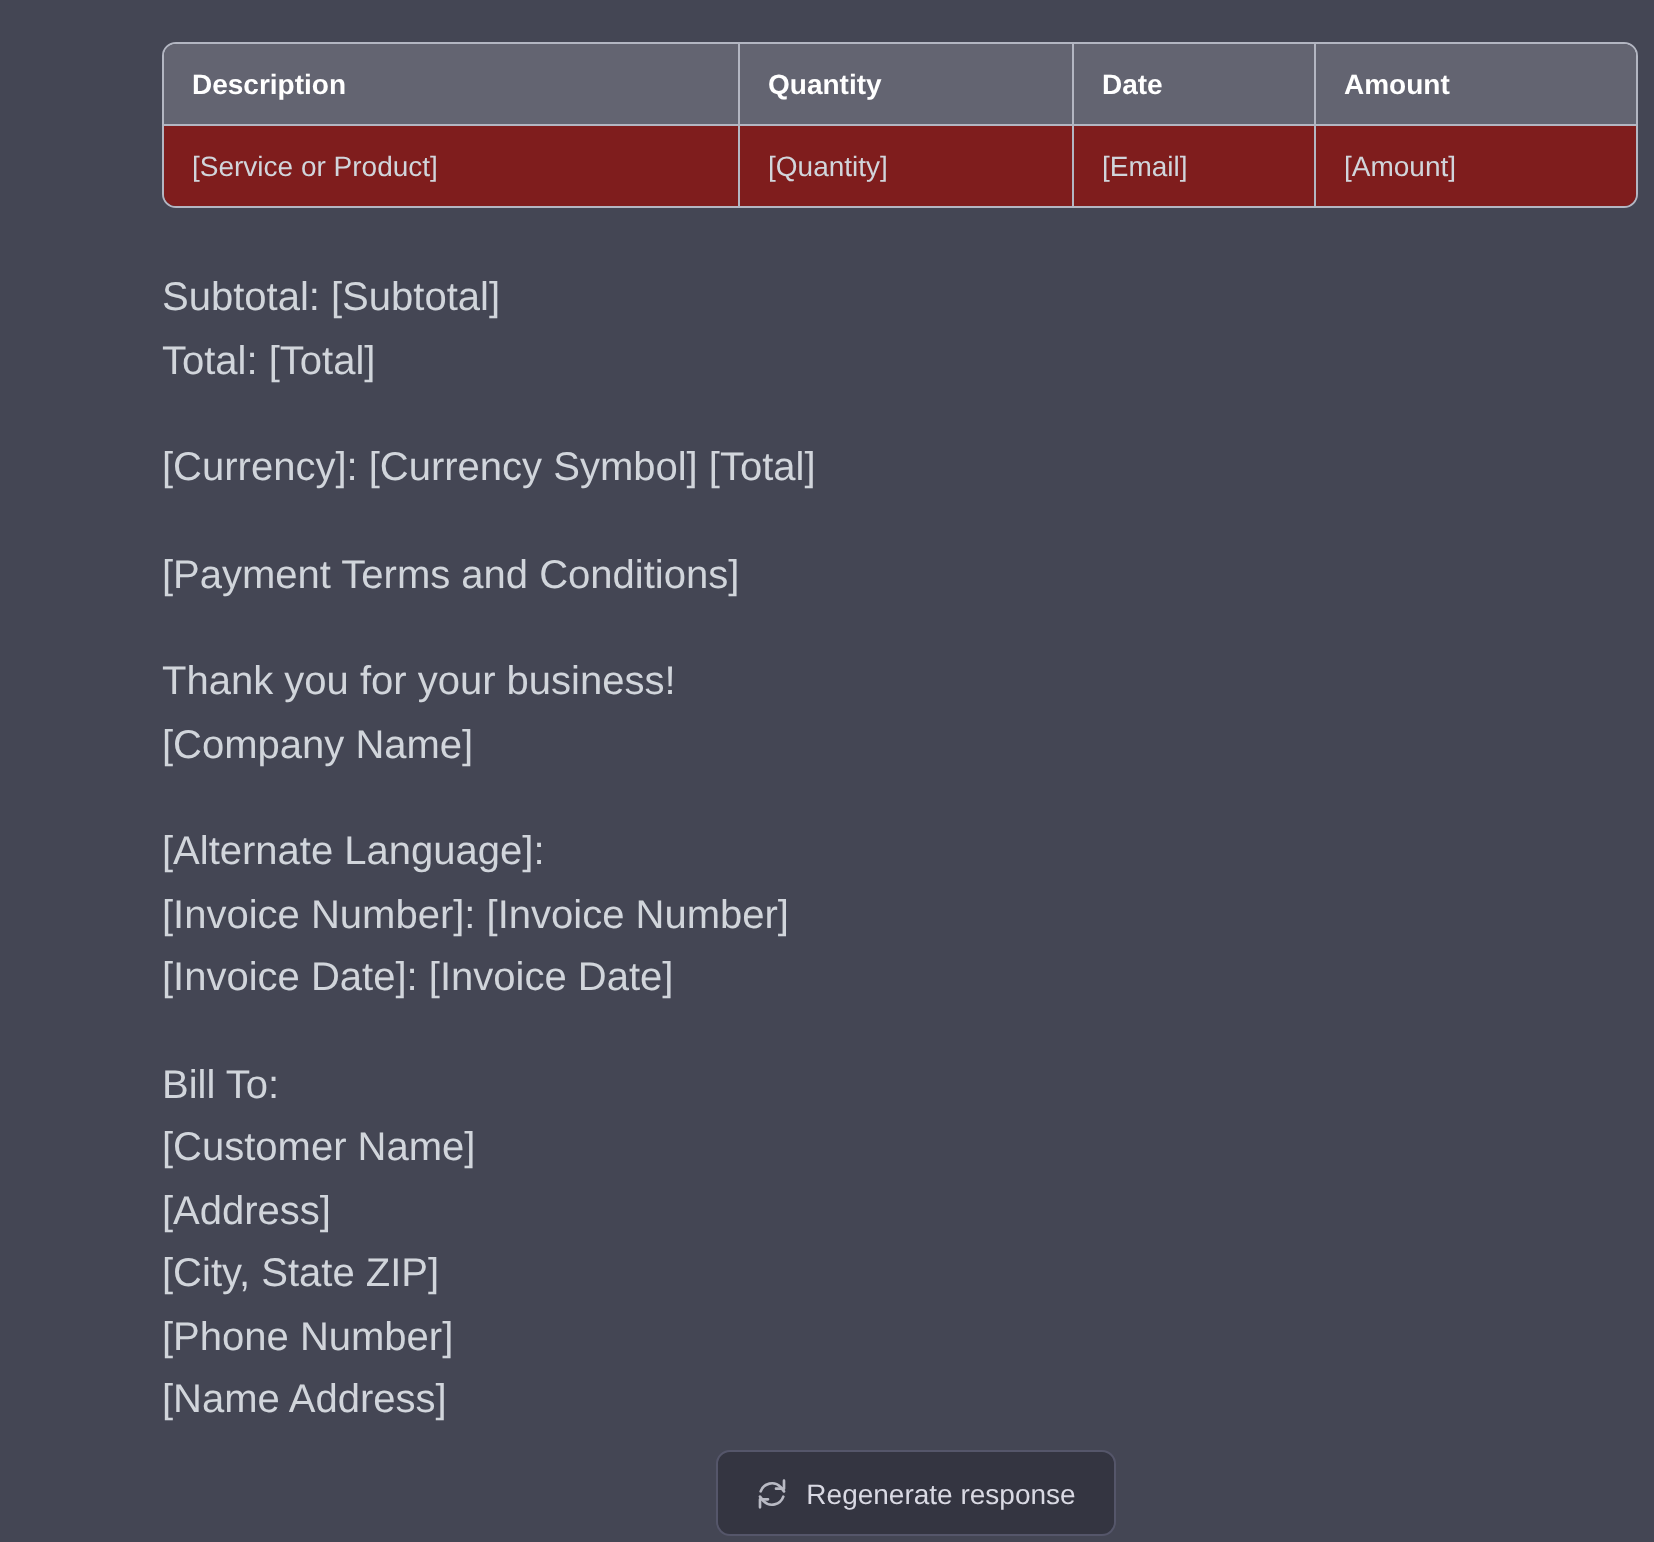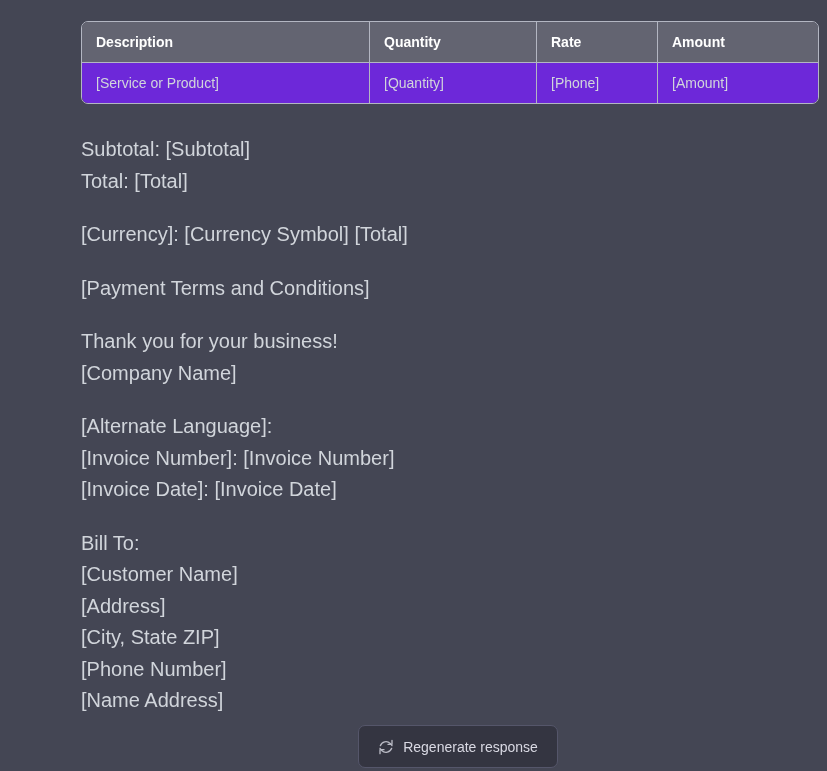--- a/index.html
+++ b/index.html
@@ -54,21 +54,21 @@
     border-left: none;
   }
   table.invoice-table thead th {
     background: #636471;
     color: #ffffff;
     font-weight: bold;
     height: 18px;
     border-bottom: 1px solid #b3b6c2;
   }
   table.invoice-table tbody td {
-    background: #6d28d9;
+    background: #7f1d1d;
     color: #d1d5db;
     font-weight: normal;
   }
   col.c-desc { width: 287px; }
   col.c-qty  { width: 167px; }
   col.c-rate { width: 121px; }
   col.c-amt  { width: 161px; }
 
   
   .body-text {
@@ -137,29 +137,29 @@
       <colgroup>
         <col class="c-desc">
         <col class="c-qty">
         <col class="c-rate">
         <col class="c-amt">
       </colgroup>
       <thead>
         <tr>
           <th>Description</th>
           <th>Quantity</th>
-          <th>Rate</th>
+          <th>Date</th>
           <th>Amount</th>
         </tr>
       </thead>
       <tbody>
         <tr>
           <td>[Service or Product]</td>
           <td>[Quantity]</td>
-          <td>[Phone]</td>
+          <td>[Email]</td>
           <td>[Amount]</td>
         </tr>
       </tbody>
     </table>
   </div>
 
   <div class="body-text">
 
     <p class="para">
       <span class="line">Subtotal: [Subtotal]</span>

